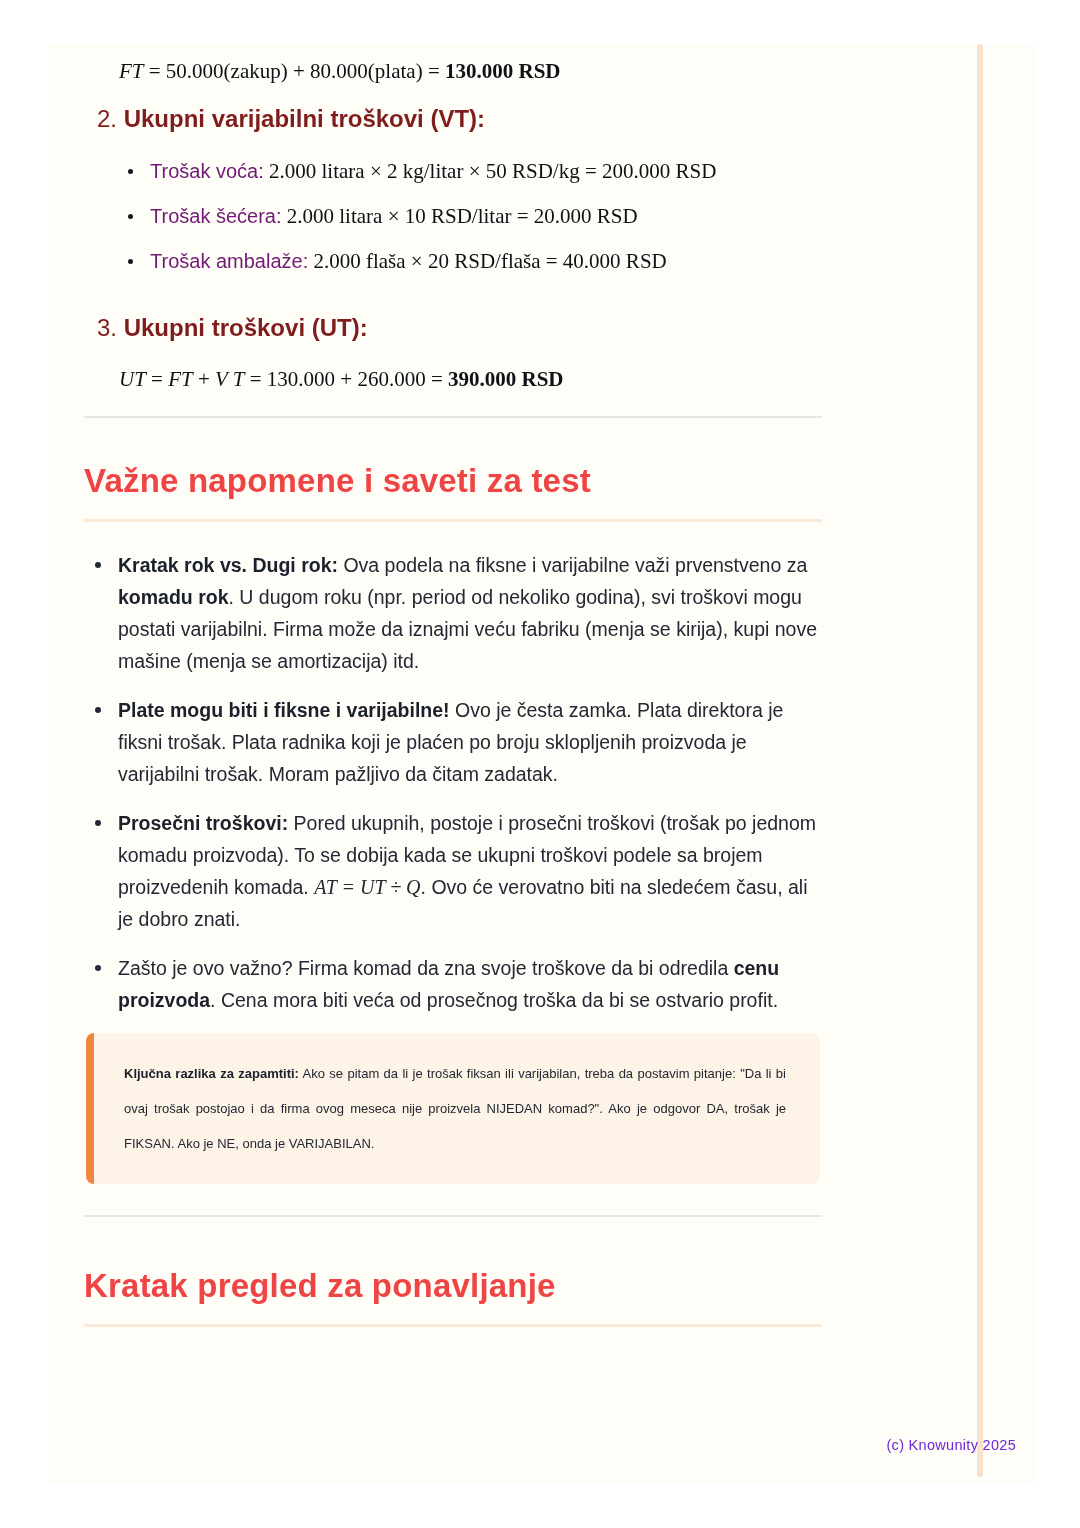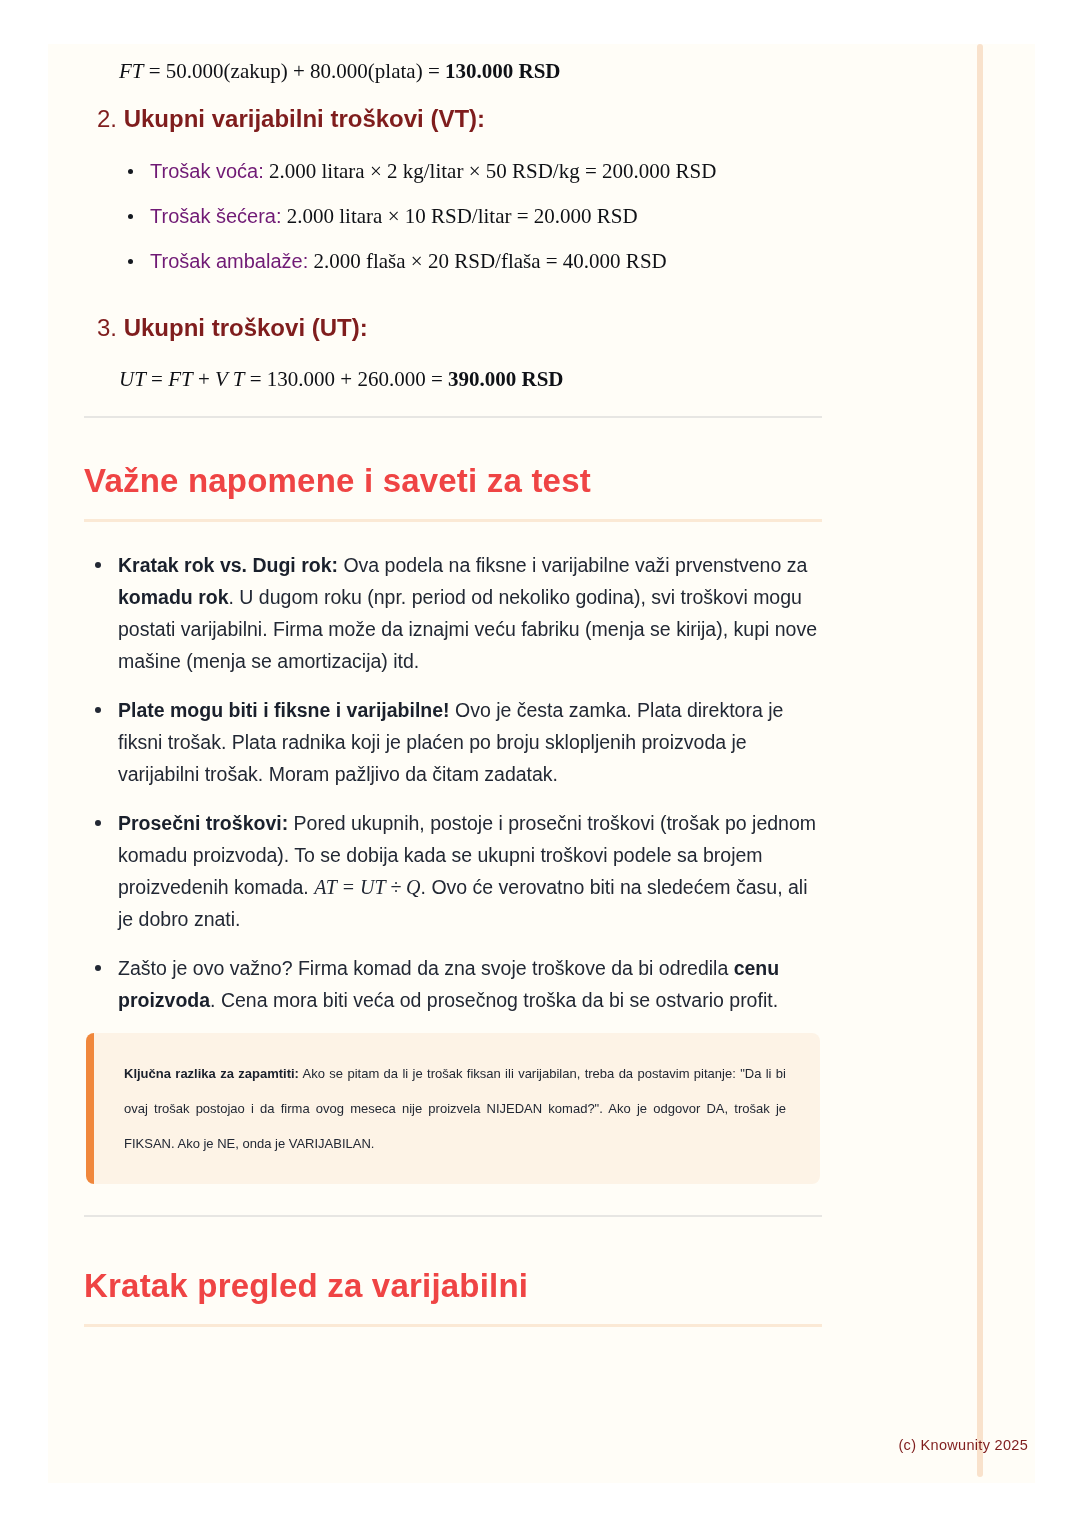--- a/index.html
+++ b/index.html
@@ -47,22 +47,22 @@
       width:6px; height:6px; border-radius:50%; background:#222834; }
   ul.notes .lead, ul.notes .b { font-weight:700; color:#1A202C; }
   .note-math { font-family:"Liberation Serif", serif; font-style:italic; font-size:20px; }
 
   .callout { margin-top:14px; margin-left:2px; margin-right:2px;
       background:#FDF3E6; border-left:8px solid #F0873C; border-radius:8px;
       padding:23px 34px 23px 30px; font-size:13px; line-height:35px; color:#222834;
       text-align:justify; }
   .callout .lead { font-weight:700; color:#1A202C; }
 
-  .footer { position:absolute; top:1437px; right:52px; font-size:14.5px;
-      color:#7f1d1d; z-index:3; letter-spacing:0.3px; }
+  .footer { position:absolute; top:1437px; right:64px; font-size:14.5px;
+      color:#6d28d9; z-index:3; letter-spacing:0.3px; }
 </style>
 </head>
 <body>
 
 <div class="page"></div>
 <div class="accent-bar"></div>
 
 <div class="content">
 
   <div class="serif formula1">
@@ -114,18 +114,18 @@
       <span>Zašto je ovo važno? Firma komad da zna svoje troškove da bi odredila </span><span class="b">cenu proizvoda</span><span>. Cena mora biti veća od prosečnog troška da bi se ostvario profit.</span>
     </li>
   </ul>
 
   <div class="callout">
     <span class="lead">Ključna razlika za zapamtiti:</span><span> Ako se pitam da li je trošak fiksan ili varijabilan, treba da postavim pitanje: "Da li bi ovaj trošak postojao i da firma ovog meseca nije proizvela NIJEDAN komad?". Ako je odgovor DA, trošak je FIKSAN. Ako je NE, onda je VARIJABILAN.</span>
   </div>
 
   <hr class="rule rule2">
 
-  <h1 class="section section2">Kratak pregled za varijabilni</h1>
+  <h1 class="section section2">Kratak pregled za ponavljanje</h1>
   <div class="section-underline"></div>
 
 </div>
 
 <div class="footer">(c) Knowunity 2025</div>
 
 </body></html>

